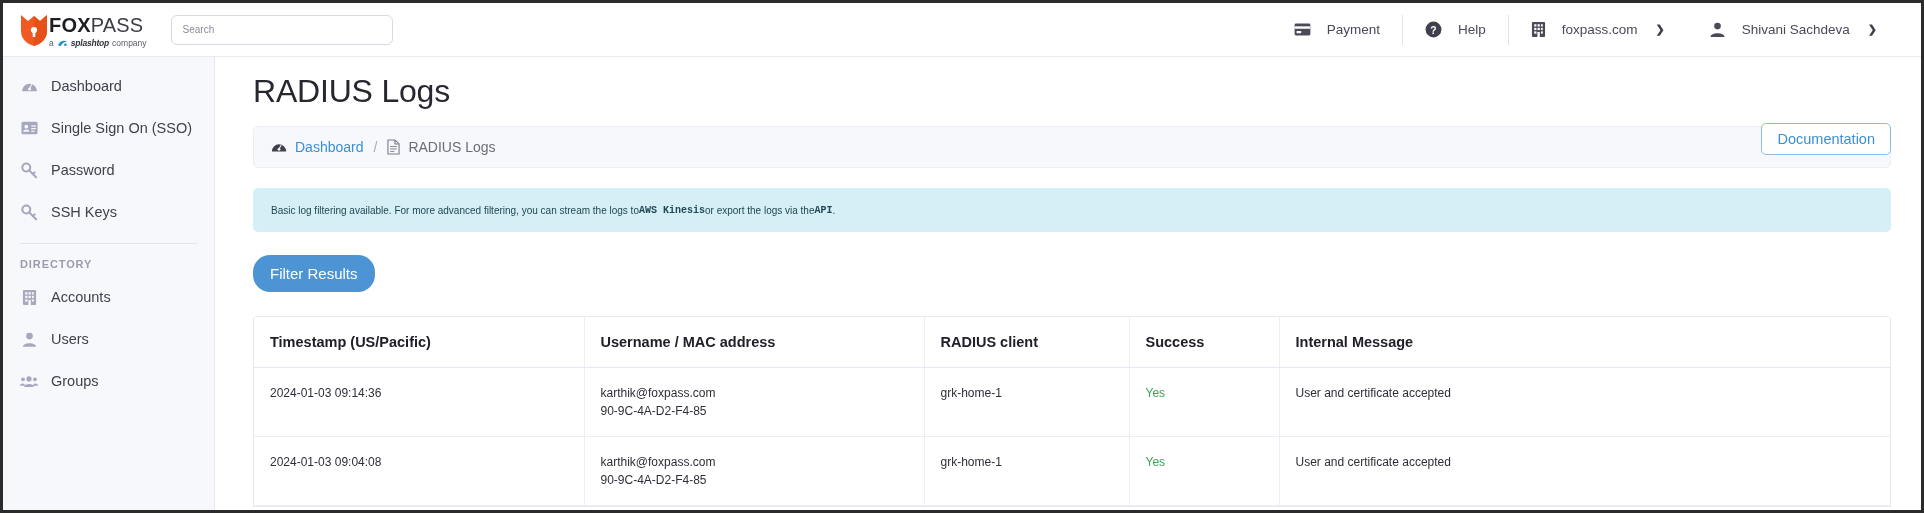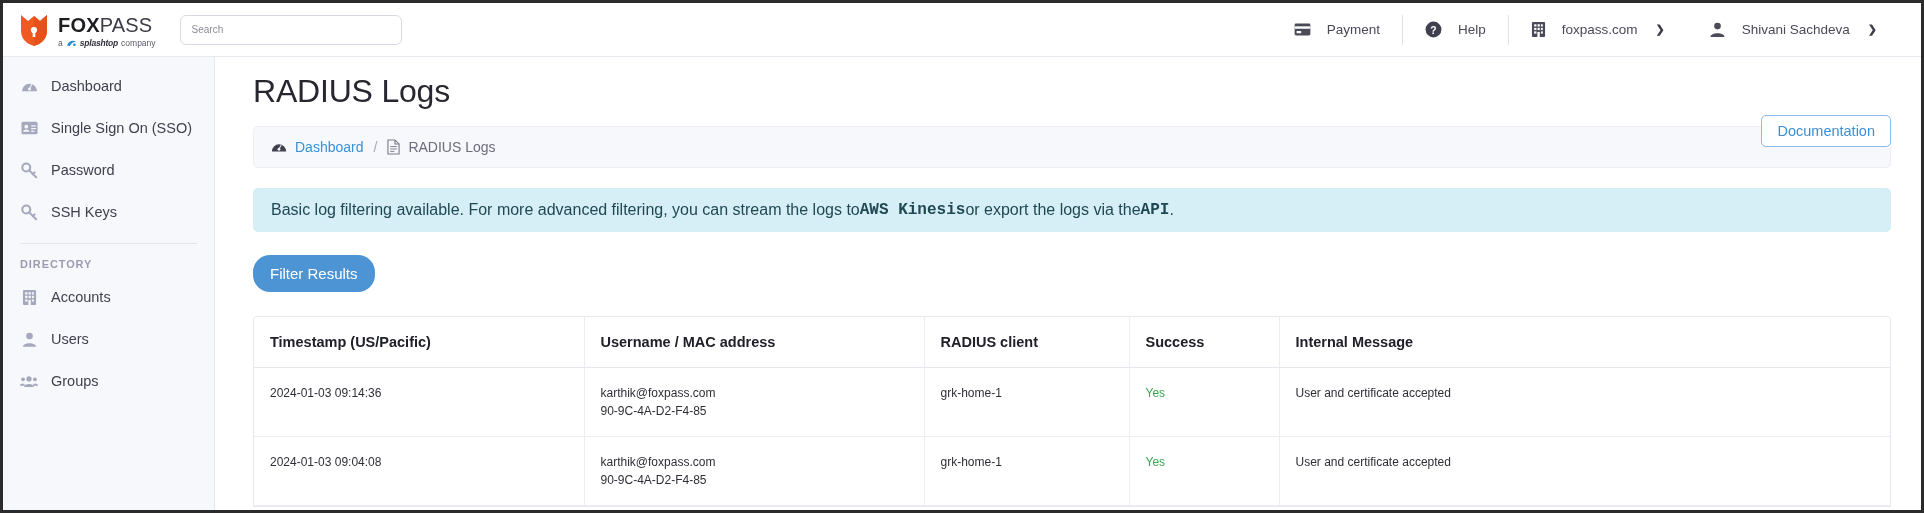--- a/index.html
+++ b/index.html
@@ -19,21 +19,21 @@
 
   
   .topbar {
     position: absolute; top: 0; left: 0; right: 0; height: 54px;
     background: #ffffff;
     border-bottom: 1px solid #e9e9ef;
     display: flex; align-items: center;
     padding: 0 22px 0 16px;
     z-index: 5;
   }
-  .logo-wrap { display: flex; align-items: flex-start; gap: 9px; }
+  .logo-wrap { display: flex; align-items: flex-start; gap: 0; }
   .fox-mark { width: 30px; height: 34px; flex: none; margin-top: 1px; }
   .logo-text { display: flex; flex-direction: column; line-height: 1; padding-top: 3px; }
   .logo-main { font-size: 20px; font-weight: 700; letter-spacing: .2px; color: #1d1d22; }
   .logo-main .thin { font-weight: 400; color: #3c3c46; }
   .logo-sub { font-size: 8.5px; color: #5a5a66; margin-top: 4px; display: flex; align-items: center; gap: 3px; }
   .logo-sub b { font-weight: 700; color: #2f2f3a; font-style: italic; letter-spacing: -.2px; }
   .splash-dot { color: #1e90d6; font-size: 10px; }
 
   .search-box {
     margin-left: 24px;
@@ -80,39 +80,39 @@
     position: absolute; top: 54px; left: 212px; right: 0; bottom: 0;
     background: #ffffff;
     padding: 0 30px 0 38px;
     overflow: hidden;
   }
   .page-title {
     font-size: 32px; font-weight: 400; color: #272730;
     padding-top: 16px; letter-spacing: -.2px;
   }
   .doc-btn {
-    position: absolute; top: 58px; right: 30px;
+    position: absolute; top: 66px; right: 30px;
     border: 1px solid #8bbbe6; border-radius: 5px;
     color: #3b8fd4; background: #fff;
     font-size: 14.5px; padding: 7px 15px;
   }
   .breadcrumb {
     margin-top: 16px;
     background: #f7f8fc; border: 1px solid #eceef4; border-radius: 5px;
     height: 42px; display: flex; align-items: center; gap: 8px;
     padding-left: 17px; font-size: 14px; color: #6c6c7a;
   }
   .crumb-link { color: #3b8fd4; }
   .crumb-slash { color: #a9a9b6; padding: 0 2px; }
 
   .alert {
     margin-top: 20px;
     background: #d6eef6; border-radius: 5px;
     min-height: 44px; display: flex; align-items: center;
-    padding: 0 18px; font-size: 16px; color: #1f4853;
+    padding: 0 18px; font-size: 10px; color: #1f4853;
   }
   .alert b { font-weight: 700; font-family: Liberation Mono, monospace; }
 
   .filter-btn {
     margin-top: 23px;
     display: inline-block;
     background: #4d94d4; color: #fff;
     border: none; border-radius: 17px;
     font-size: 15px; padding: 10px 17px;
   }

